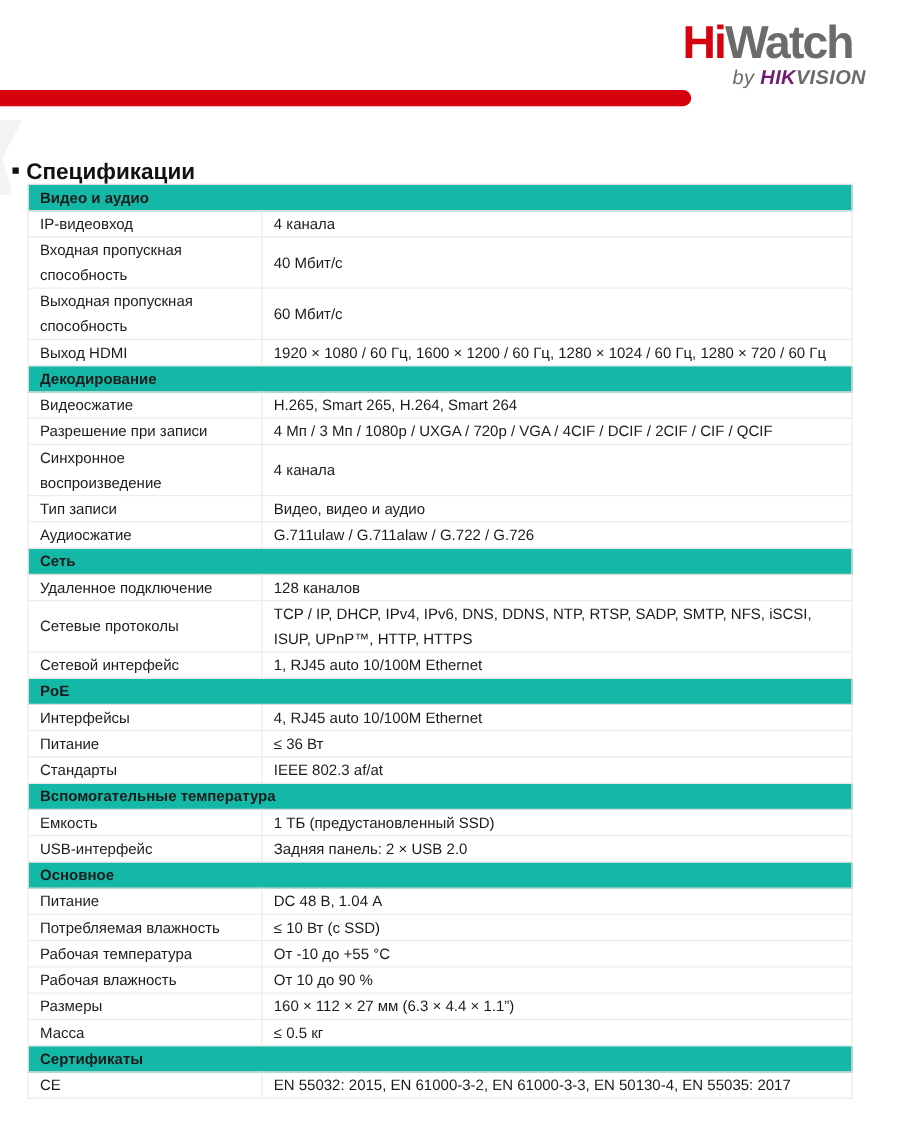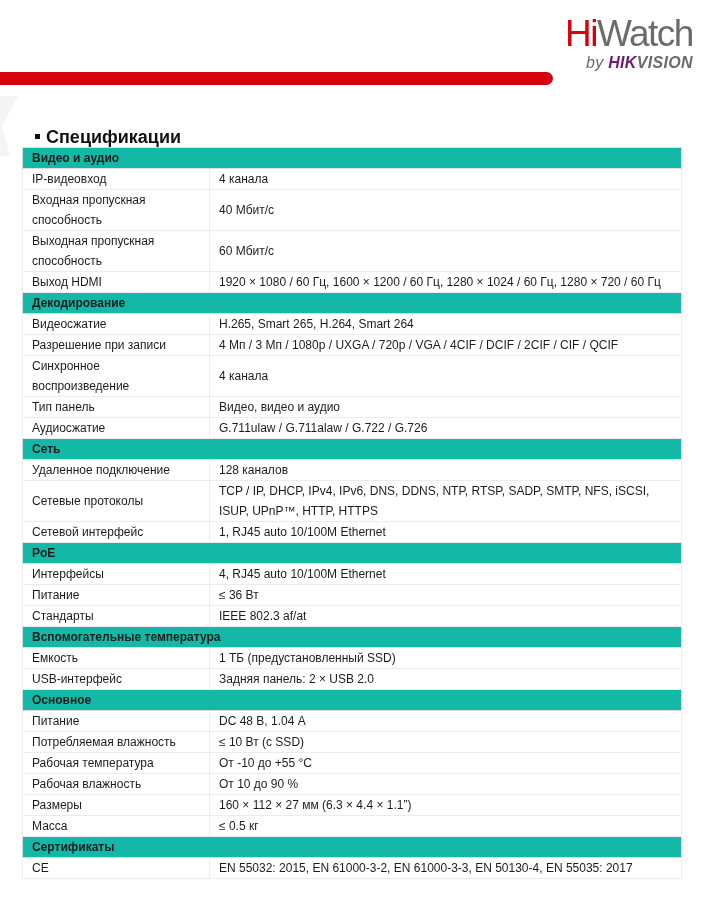--- a/index.html
+++ b/index.html
@@ -1,32 +1,32 @@
 <!DOCTYPE html>
 <html><head>
 <meta charset="utf-8">
 <style>
   * { box-sizing: border-box; margin: 0; padding: 0; }
   html, body { width: 718px; height: 900px; background: #ffffff; overflow: hidden; }
   body { position: relative; font-family: "Liberation Sans", "DejaVu Sans", sans-serif; color: #1a1a1a; }
 
   .logo { position: absolute; left: 546px; top: 14px; width: 160px; height: 60px; }
-  .logo-main { position: absolute; left: 0; top: 0; font-size: 37px; font-weight: normal; letter-spacing: -1.5px; line-height: 40px; white-space: nowrap; margin-left: 19px; }
+  .logo-main { position: absolute; left: 0; top: 0; font-size: 37px; font-weight: bold; letter-spacing: -1.5px; line-height: 40px; white-space: nowrap; }
   .logo-hi { color: #d7000f; }
   .logo-watch { color: #6b6b6b; }
   .logo-sub { position: absolute; left: 40px; top: 40px; font-size: 16px; font-style: italic; font-weight: bold; letter-spacing: 0.3px; white-space: nowrap; line-height: 18px; }
   .logo-by { color: #6b6b6b; font-weight: normal; }
   .logo-hik { color: #701a75; margin-top: 24px; }
   .logo-vision { color: #6b6b6b; }
 
   .red-bar { position: absolute; left: 0; top: 72px; width: 553px; height: 13px; background: #d7000f; border-radius: 0 7px 7px 0; }
 
   .watermark { position: absolute; left: -12px; top: 96px; width: 30px; height: 60px; }
 
-  .section-title { position: absolute; left: 35px; top: 126px; font-size: 18px; font-weight: bold; color: #111; white-space: nowrap; line-height: 22px; }
+  .section-title { position: absolute; left: 10px; top: 126px; font-size: 18px; font-weight: bold; color: #111; white-space: nowrap; line-height: 22px; }
   .section-title .bullet { display: inline-block; width: 5px; height: 5px; background: #111; margin-right: 6px; vertical-align: middle; position: relative; top: -2px; }
 
   table.spec { position: absolute; left: 22px; top: 147px; width: 660px; border-collapse: collapse; font-size: 12px; line-height: 20px; }
   table.spec td { border: 1.5px solid #ececec; padding: 0 9px; vertical-align: middle; color: #1c1c1c; }
   table.spec td.k { width: 187px; }
   table.spec tr.group td { background: #14b8a6; font-weight: bold; border-color: #dcdcdc; height: 20px; }
   table.spec tr.row td { height: 20.4px; }
 </style>
 </head>
 <body>
@@ -74,21 +74,21 @@
       </tr>
       <tr class="row">
         <td class="k">Разрешение при записи</td>
         <td class="v">4 Мп / 3 Мп / 1080p / UXGA / 720p / VGA / 4CIF / DCIF / 2CIF / CIF / QCIF</td>
       </tr>
       <tr class="row">
         <td class="k">Синхронное воспроизведение</td>
         <td class="v">4 канала</td>
       </tr>
       <tr class="row">
-        <td class="k">Тип панель</td>
+        <td class="k">Тип записи</td>
         <td class="v">Видео, видео и аудио</td>
       </tr>
       <tr class="row">
         <td class="k">Аудиосжатие</td>
         <td class="v">G.711ulaw / G.711alaw / G.722 / G.726</td>
       </tr>
       <tr class="group">
         <td colspan="2">Сеть</td>
       </tr>
       <tr class="row">

